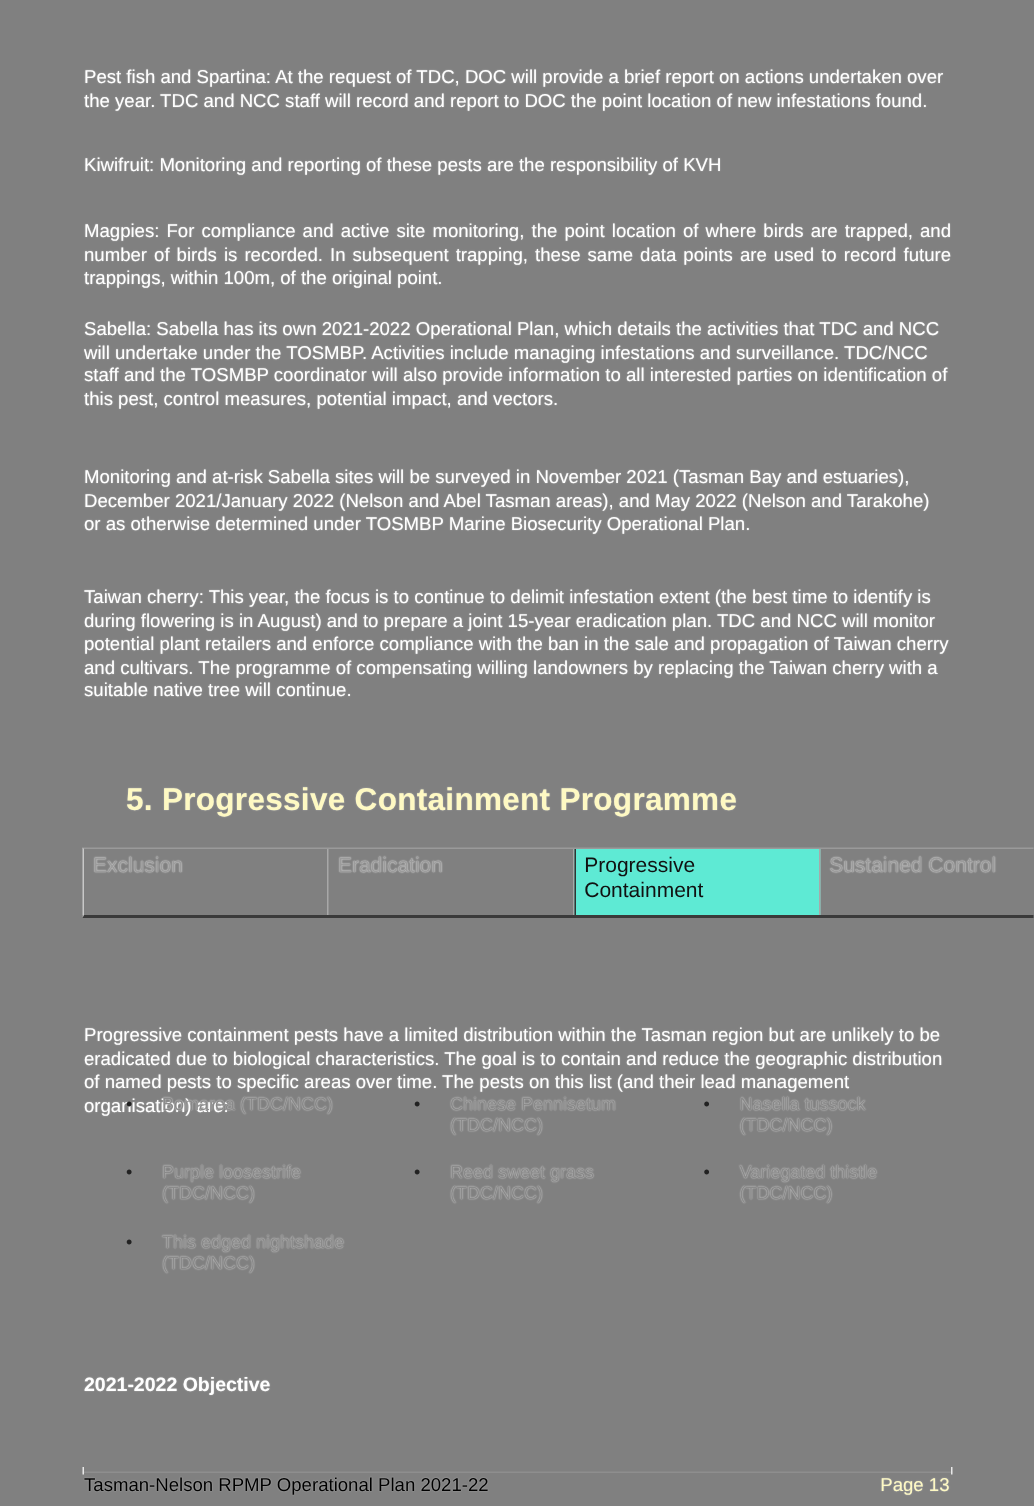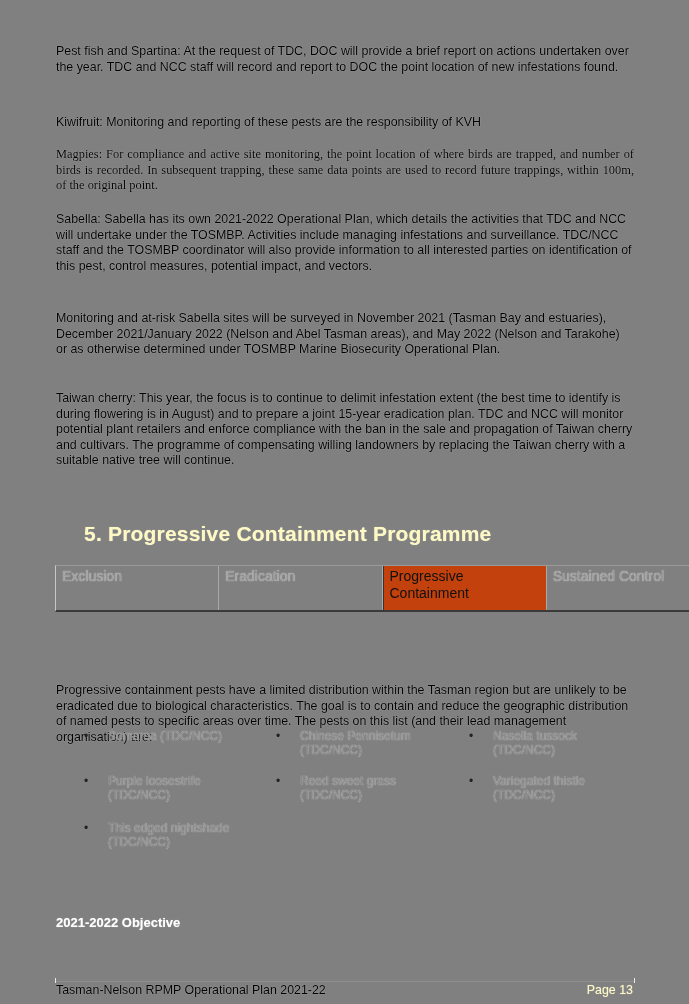--- a/index.html
+++ b/index.html
@@ -10,21 +10,21 @@
       overflow: hidden;
       font-family: "Liberation Sans", sans-serif;
       color: #111;
     }
     .txt {
       position: absolute;
       left: 56px;
       width: 578px;
       font-size: 12.4px;
       line-height: 15.6px;
-      color: #000000;
+      color: #ffffff;
       text-shadow: 0 0 1px rgba(255,255,255,0.55);
     }
     .justify { text-align: justify; }
     .heading {
       position: absolute;
       left: 84px; top: 522px;
       font-size: 21px;
       font-weight: bold;
       color: #fef9c3;
       letter-spacing: 0.2px;
@@ -47,21 +47,21 @@
       box-sizing: border-box;
       padding: 2px 6px;
       font-size: 14px;
       line-height: 17px;
       color: #9c9c9c;
       text-shadow: 0 0 1px #f4f4f4;
       border-right: 1px solid #a8a8a8;
     }
     .stage:last-child { border-right: none; }
     .stage.active {
-      background: #c2410c;
+      background: #5eead4;
       color: #111;
       text-shadow: none;
       border-left: 1px solid #333;
     }
     .pest-grid {
       position: absolute;
       left: 84px; top: 729px;
       width: 520px;
     }
     .pest {
@@ -116,23 +116,23 @@
       font-size: 12.4px;
       color: #fef9c3;
       text-shadow: 0 0 1px rgba(255,255,255,0.5);
     }
   </style>
 </head>
 <body>
 
 <p class="txt" style="top:44px; margin:0;">Pest fish and Spartina: At the request of TDC, DOC will provide a brief report on actions undertaken over the year. TDC and NCC staff will record and report to DOC the point location of new infestations found.</p>
 
-<p class="txt" style="top:115px; margin:0;">Kiwifruit: Monitoring and reporting of these pests are the responsibility of KVH</p>
+<p class="txt" style="top:103px; margin:0;">Kiwifruit: Monitoring and reporting of these pests are the responsibility of KVH</p>
 
-<p class="txt justify" style="top:147px; margin:0;font-family:Liberation Serif, serif;">Magpies: For compliance and active site monitoring, the point location of where birds are trapped, and number of birds is recorded. In subsequent trapping, these same data points are used to record future trappings, within 100m, of the original point.</p>
+<p class="txt justify" style="top:147px; margin:0;">Magpies: For compliance and active site monitoring, the point location of where birds are trapped, and number of birds is recorded. In subsequent trapping, these same data points are used to record future trappings, within 100m, of the original point.</p>
 
 <p class="txt" style="top:212px; margin:0;">Sabella: Sabella has its own 2021-2022 Operational Plan, which details the activities that TDC and NCC will undertake under the TOSMBP. Activities include managing infestations and surveillance. TDC/NCC staff and the TOSMBP coordinator will also provide information to all interested parties on identification of this pest, control measures, potential impact, and vectors.</p>
 
 <p class="txt" style="top:311px; margin:0;">Monitoring and at-risk Sabella sites will be surveyed in November 2021 (Tasman Bay and estuaries), December 2021/January 2022 (Nelson and Abel Tasman areas), and May 2022 (Nelson and Tarakohe) or as otherwise determined under TOSMBP Marine Biosecurity Operational Plan.</p>
 
 <p class="txt" style="top:391px; margin:0;">Taiwan cherry: This year, the focus is to continue to delimit infestation extent (the best time to identify is during flowering is in August) and to prepare a joint 15-year eradication plan. TDC and NCC will monitor potential plant retailers and enforce compliance with the ban in the sale and propagation of Taiwan cherry and cultivars. The programme of compensating willing landowners by replacing the Taiwan cherry with a suitable native tree will continue.</p>
 
 <div class="heading">
   <span class="num">5.</span><span>Progressive Containment Programme</span>
 </div>

